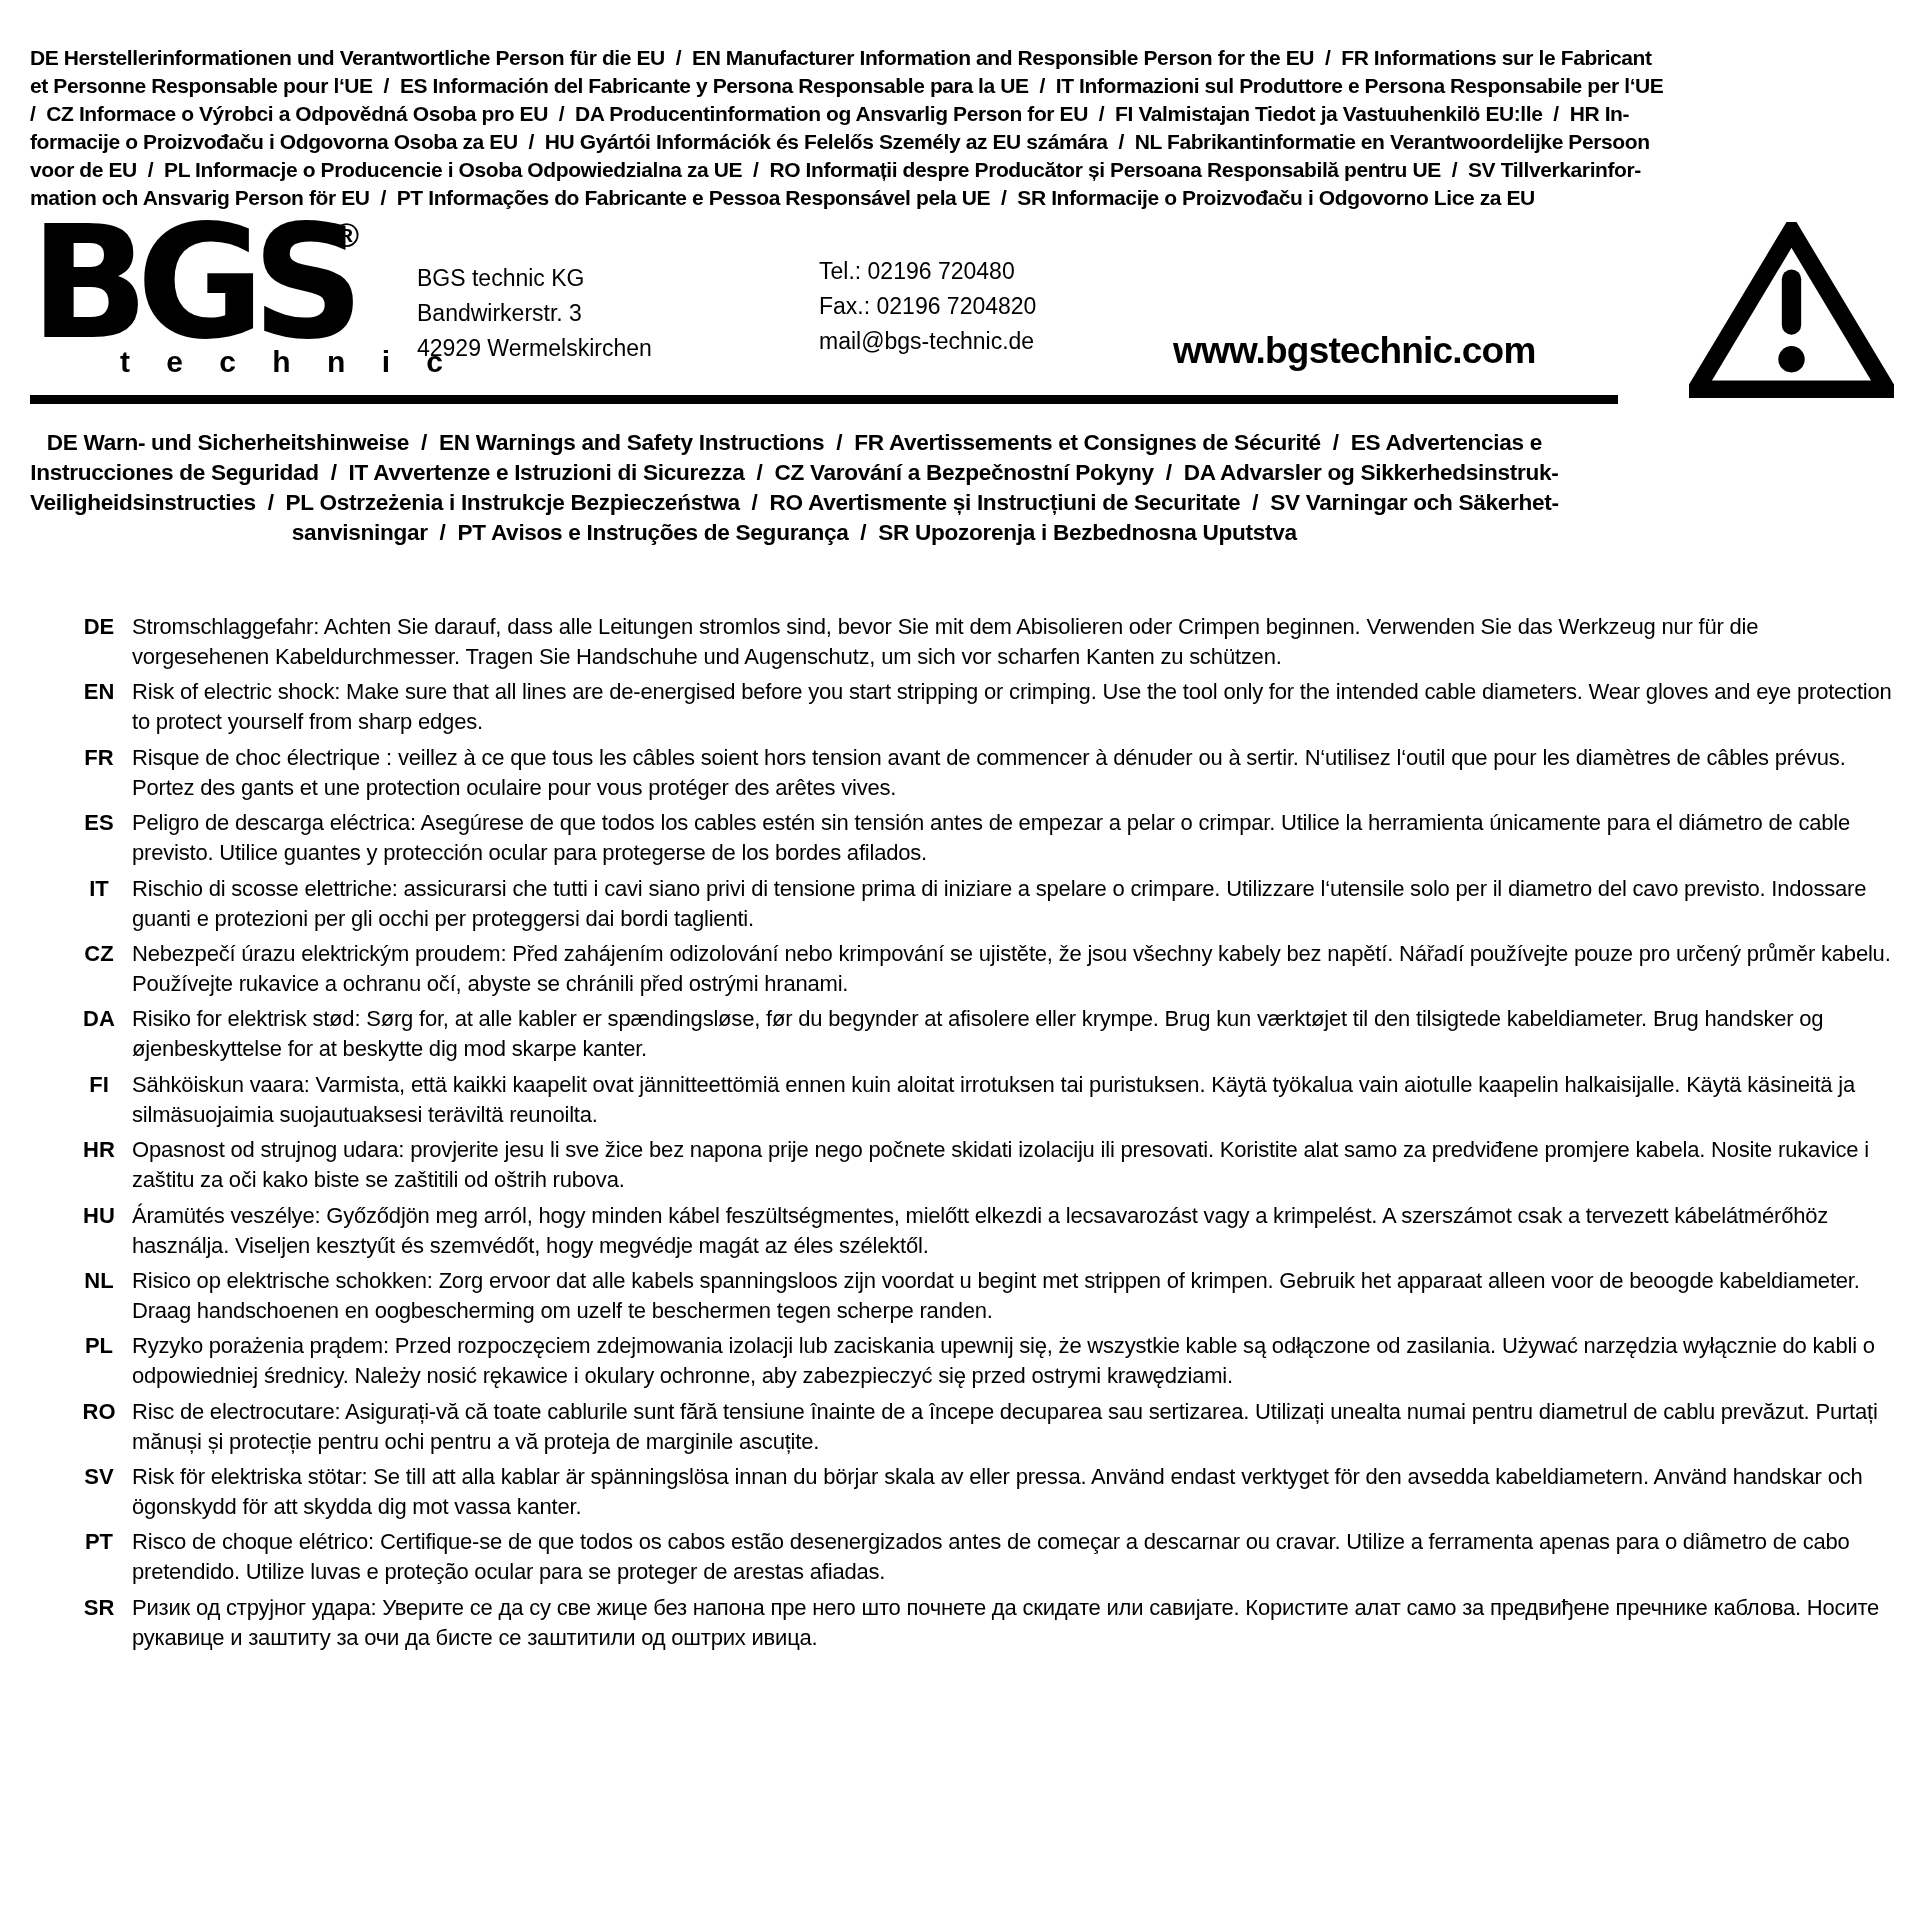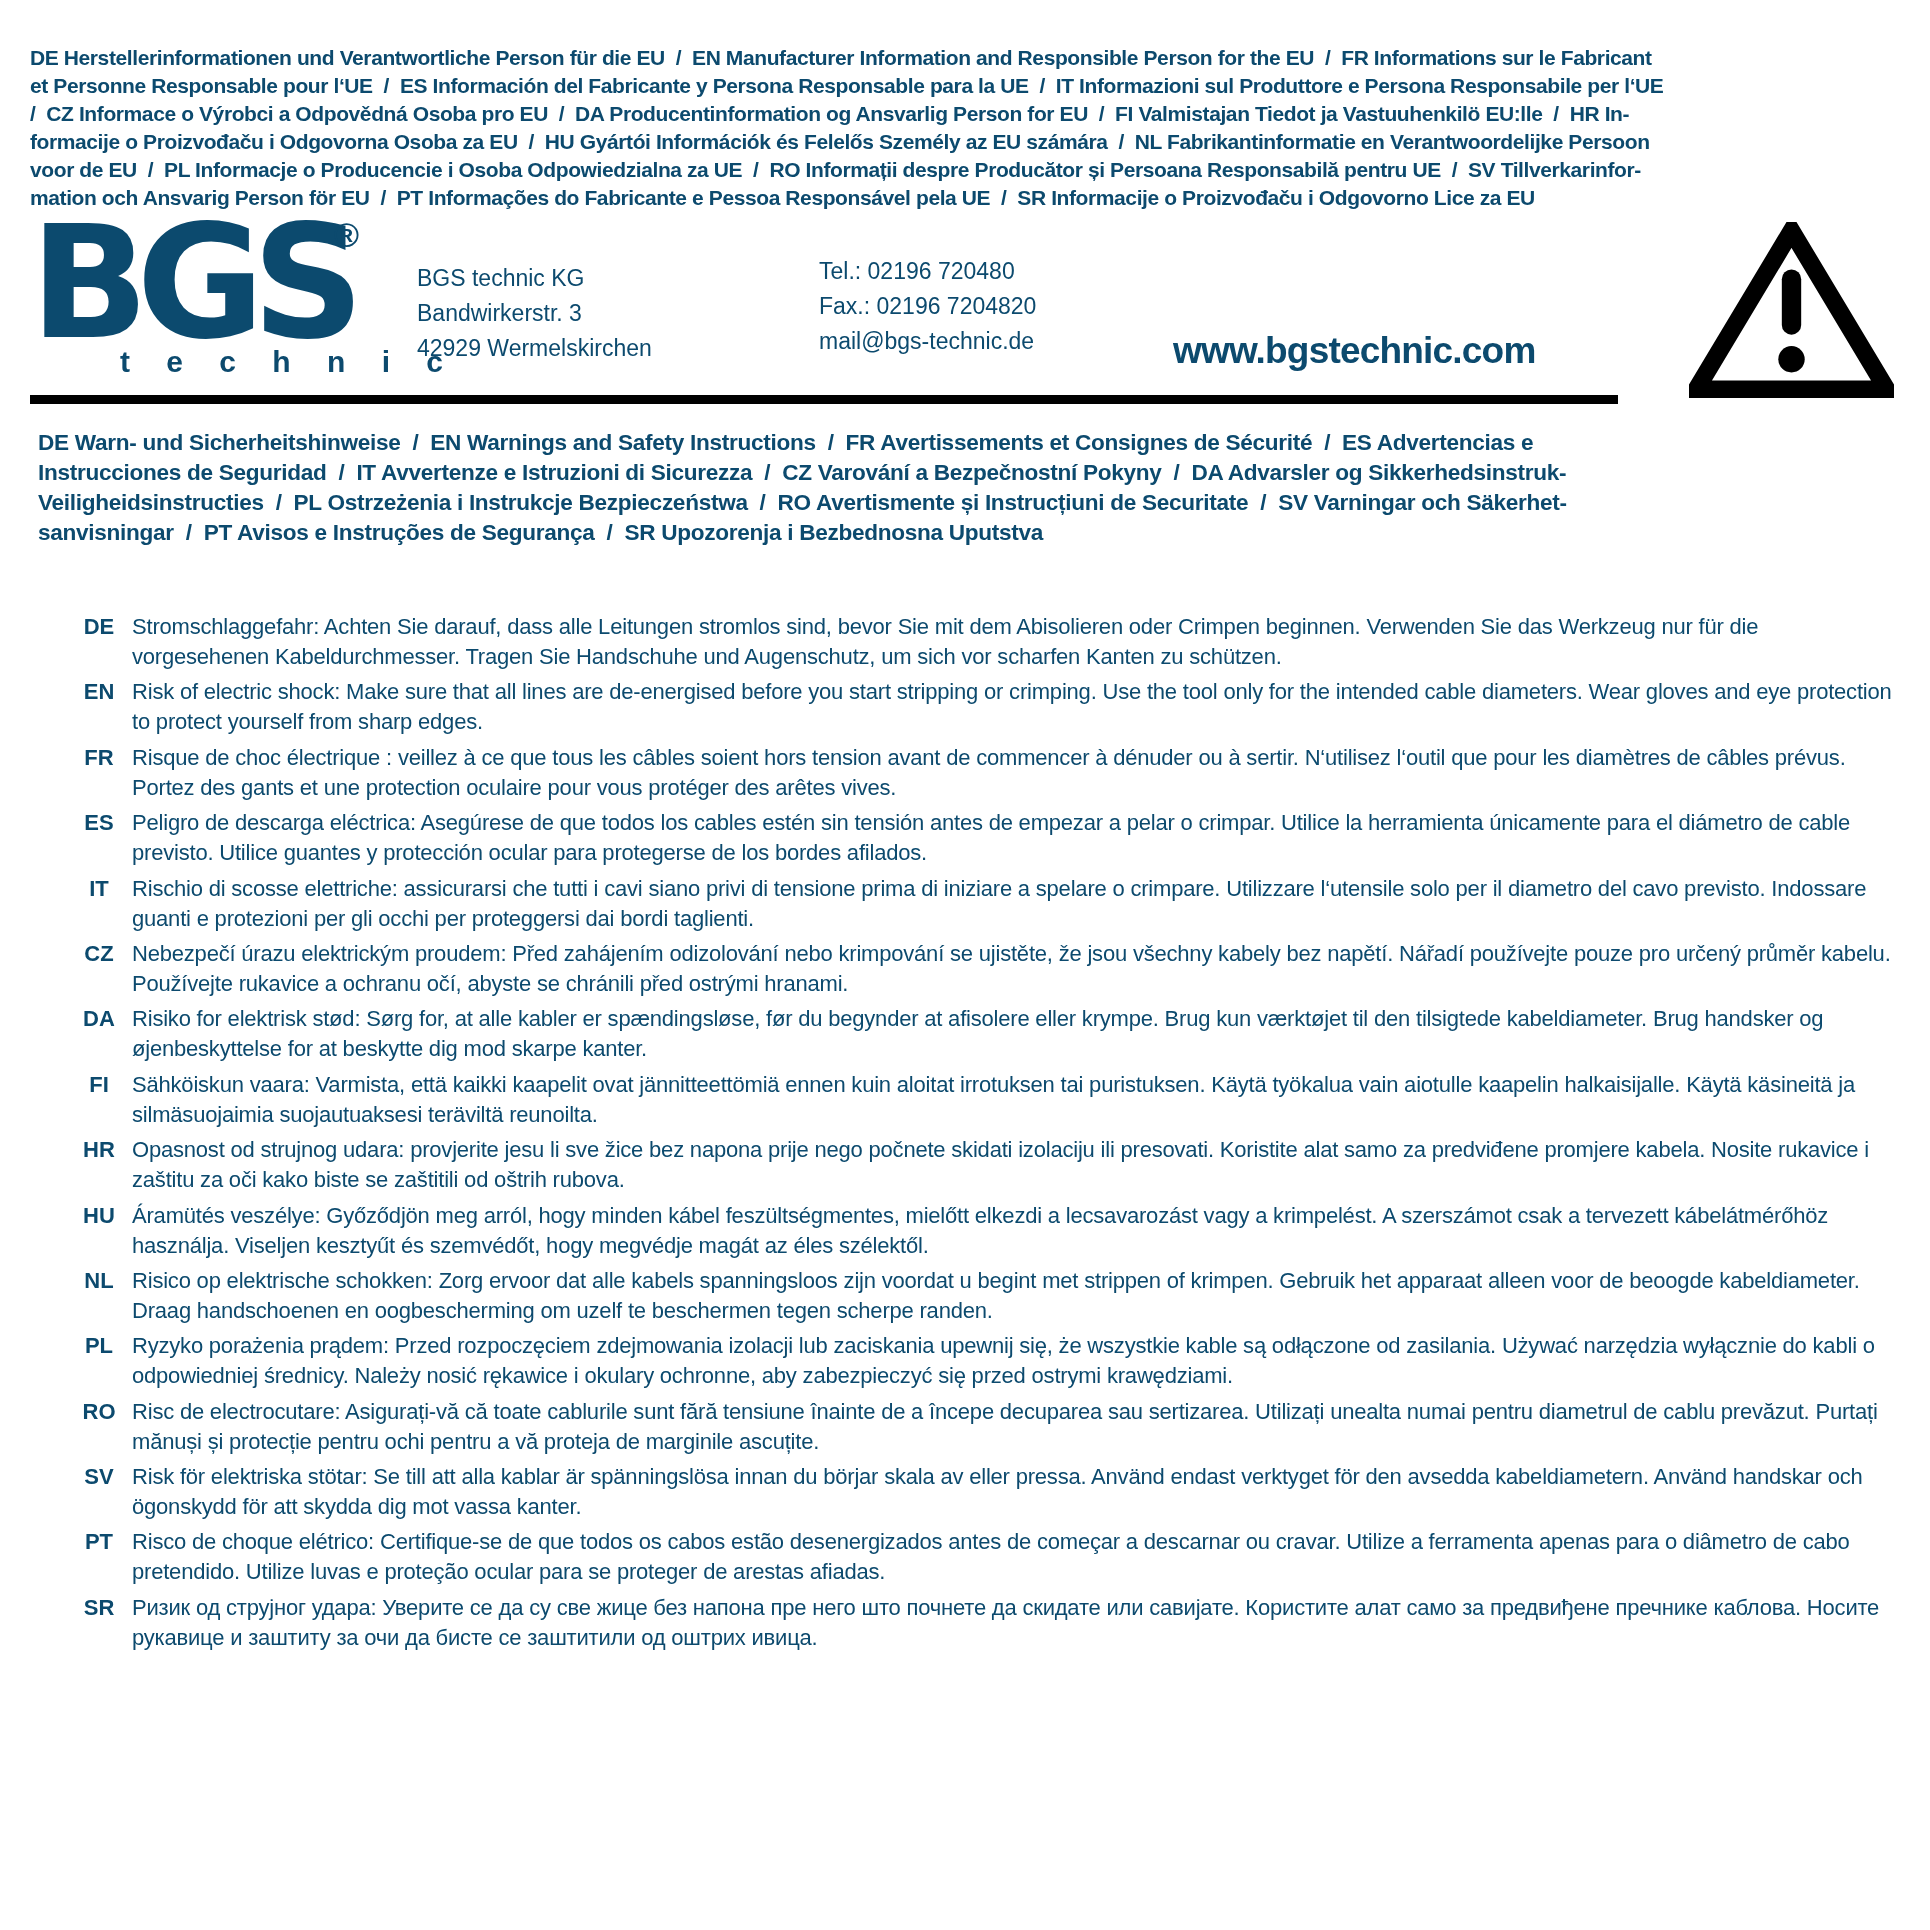--- a/index.html
+++ b/index.html
@@ -1,36 +1,36 @@
 <!DOCTYPE html>
 <html style="font-size:12.5px"><head>
 <meta charset="utf-8">
 <style>
   html,body{margin:0;padding:0;background:#ffffff;}
   .page{
-    position:relative;width:1930px;height:1930px;background:#ffffff;color:#0c4a6e;
+    position:relative;width:1930px;height:1930px;background:#ffffff;color:#000000;
     font-family:"Liberation Sans",sans-serif;overflow:hidden;
   }
   
   .hdr{position:absolute;left:30px;top:44px;}
   .hdr .ln{font-weight:bold;font-size:21px;line-height:28px;letter-spacing:-0.4px;white-space:pre;}
   
   .brand{position:absolute;left:30px;top:216px;right:30px;height:187px;}
   .logo{position:absolute;left:0;top:0;width:358px;height:163px;}
   .logo-text{font-family:"DejaVu Sans",sans-serif;font-weight:bold;font-size:156px;line-height:134px;letter-spacing:-12.5px;}
   .logo-reg{position:absolute;left:304px;top:0px;font-size:34px;font-weight:bold;}
   .logo-sub{position:absolute;left:90px;top:117px;font-weight:bold;font-size:30px;letter-spacing:14px;white-space:pre;margin-top:12px;}
   .addr{position:absolute;left:387px;top:45px;font-size:23px;line-height:35px;}
   .contact{position:absolute;left:789px;top:38px;font-size:23px;line-height:35px;}
   .website{position:absolute;left:1143px;top:114px;font-size:37px;font-weight:bold;letter-spacing:-0.8px;}
   .tri{position:absolute;right:6.2px;top:6.2px;width:205px;height:176px;}
   
   .divider{position:absolute;left:30px;top:395px;width:1588px;height:8.6px;background:#000;}
   
-  .subhdr{position:absolute;left:38px;top:428px;}
+  .subhdr{position:absolute;left:30px;top:428px;text-align:center;}
   .subhdr .ln{font-weight:bold;font-size:22.6px;line-height:30px;letter-spacing:-0.3px;white-space:pre;}
   
   .warnings{position:absolute;left:66px;top:612px;width:1837px;}
   .w-row{display:flex;align-items:flex-start;margin-bottom:5.4px;}
   .w-code{flex:0 0 66px;font-weight:bold;font-size:22px;line-height:30px;text-align:center;}
   .w-text{width:1767px;font-size:22px;line-height:30px;letter-spacing:-0.2px;}
 </style>
 </head>
 <body>
 

